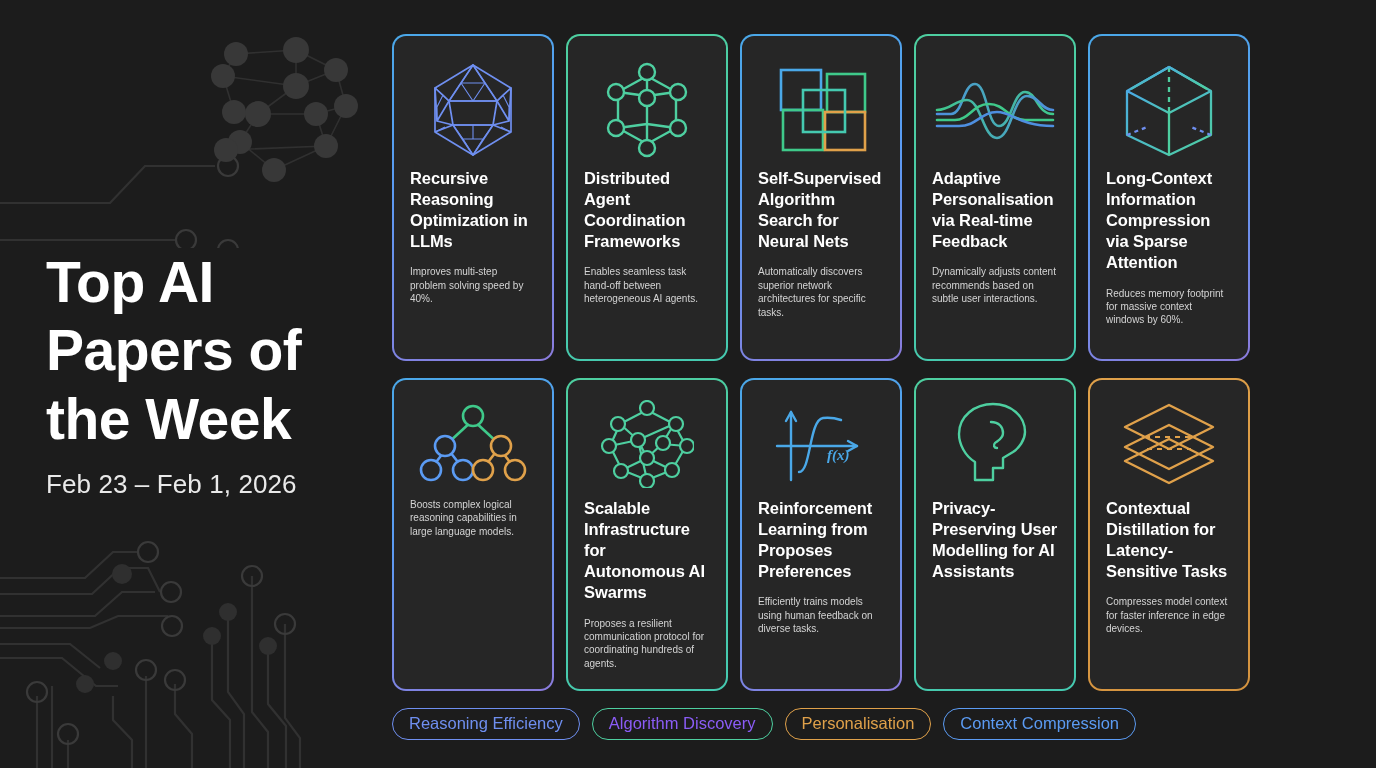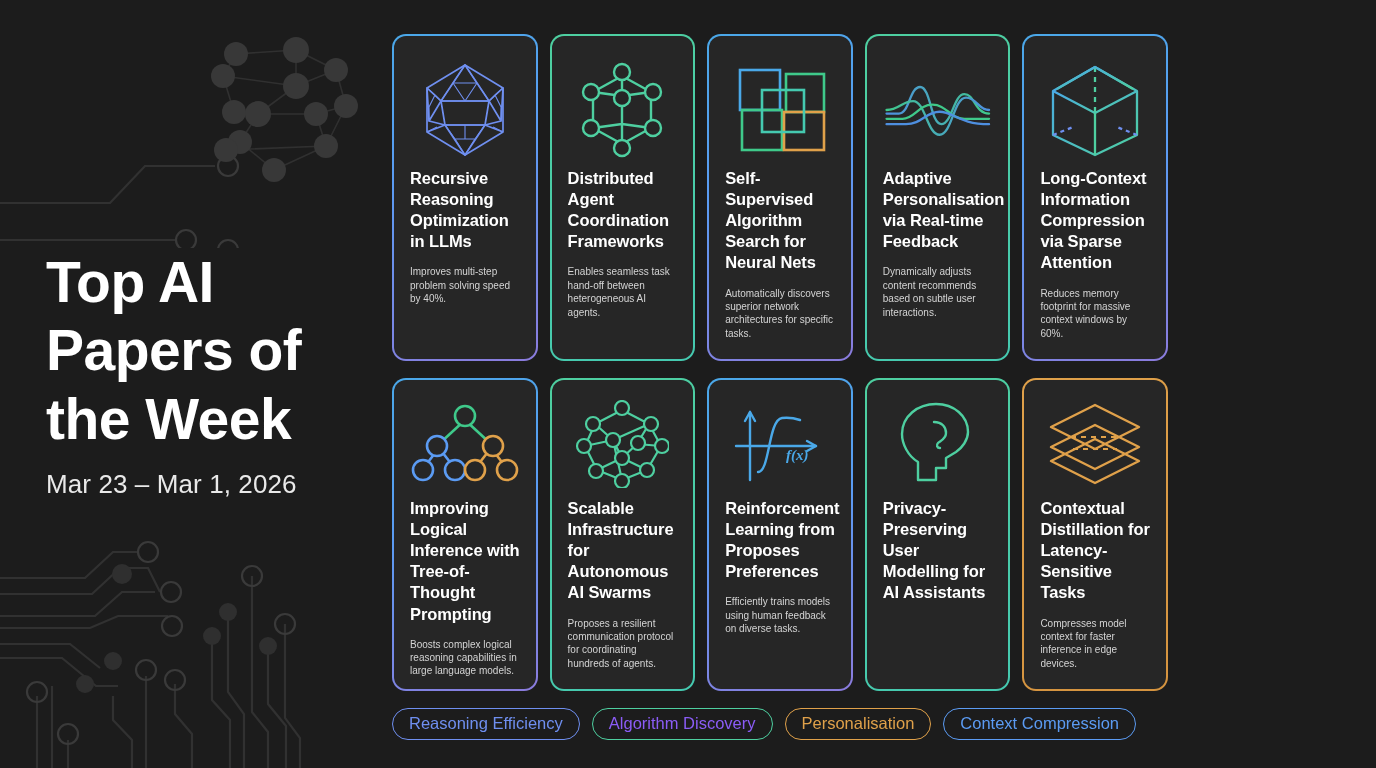--- a/index.html
+++ b/index.html
@@ -40,21 +40,21 @@
     font-size: 26px;
     font-weight: 400;
     margin-top: 16px;
     letter-spacing: 0.1px;
   }
 
   
   .grid {
     position: absolute;
     left: 392px; top: 34px;
-    width: 776px;
+    width: 858px;
     display: grid;
     grid-template-columns: repeat(5, 1fr);
     grid-template-rows: 327px 313px;
     column-gap: 12px;
     row-gap: 17px;
   }
   .card {
     position: relative;
     border-radius: 14px;
     padding: 2px;
@@ -205,21 +205,21 @@
           <circle cx="30" cy="122" r="12"></circle>
         <circle cx="78" cy="142" r="12"></circle>
       </g>
     </svg>
   </div>
 
   <div class="left-panel">
     <div class="main-title">Top AI
 Papers of
 the Week</div>
-    <div class="date-range">Mar 23 – Mar 1, 2026</div>
+    <div class="date-range">Feb 23 – Feb 1, 2026</div>
   </div>
 
   <div class="grid">
 
     <div class="card" style="background:linear-gradient(160deg,#4aa8e8 0%,#5b9bf3 40%,#8b7bdc 100%)">
       <div class="card-inner">
         <div class="card-icon">
           <svg width="100" height="98" viewBox="0 0 100 98" fill="none" stroke="#6f8ff0" stroke-width="1.7" stroke-linejoin="round">
             <polygon points="50,4 88,27 88,71 50,94 12,71 12,27"></polygon>
             <polygon points="50,4 74,40 26,40"></polygon>
@@ -336,21 +336,20 @@
             <path d="M80 44 L66 62 M80 44 L94 62" stroke="#e0a14a"></path>
             <circle cx="54" cy="12" r="10" stroke="#3fc98a" fill="#262626"></circle>
             <circle cx="26" cy="42" r="10" stroke="#5b9bf3" fill="#262626"></circle>
             <circle cx="82" cy="42" r="10" stroke="#e0a14a" fill="#262626"></circle>
             <circle cx="12" cy="66" r="10" stroke="#5b9bf3" fill="#262626"></circle>
             <circle cx="44" cy="66" r="10" stroke="#5b9bf3" fill="#262626"></circle>
             <circle cx="64" cy="66" r="10" stroke="#e0a14a" fill="#262626"></circle>
             <circle cx="96" cy="66" r="10" stroke="#e0a14a" fill="#262626"></circle>
           </svg>
         </div>
-        <div class="card-title">Improving Logical Inference with Tree-of-Thought Prompting</div>
         <div class="card-desc">Boosts complex logical reasoning capabilities in large language models.</div>
       </div>
     </div>
 
     <div class="card row2" style="background:linear-gradient(160deg,#4ecfa0 0%,#45c9b0 100%)">
       <div class="card-inner">
         <div class="card-icon">
           <svg width="94" height="88" viewBox="0 0 94 88" fill="none" stroke="#4ecfa0" stroke-width="2.2">
             <path d="M47 10 L20 24 M47 10 L74 24 M20 24 L10 46 M74 24 L86 46 M10 46 L22 70
                      M86 46 L72 70 M22 70 L47 80 M72 70 L47 80

